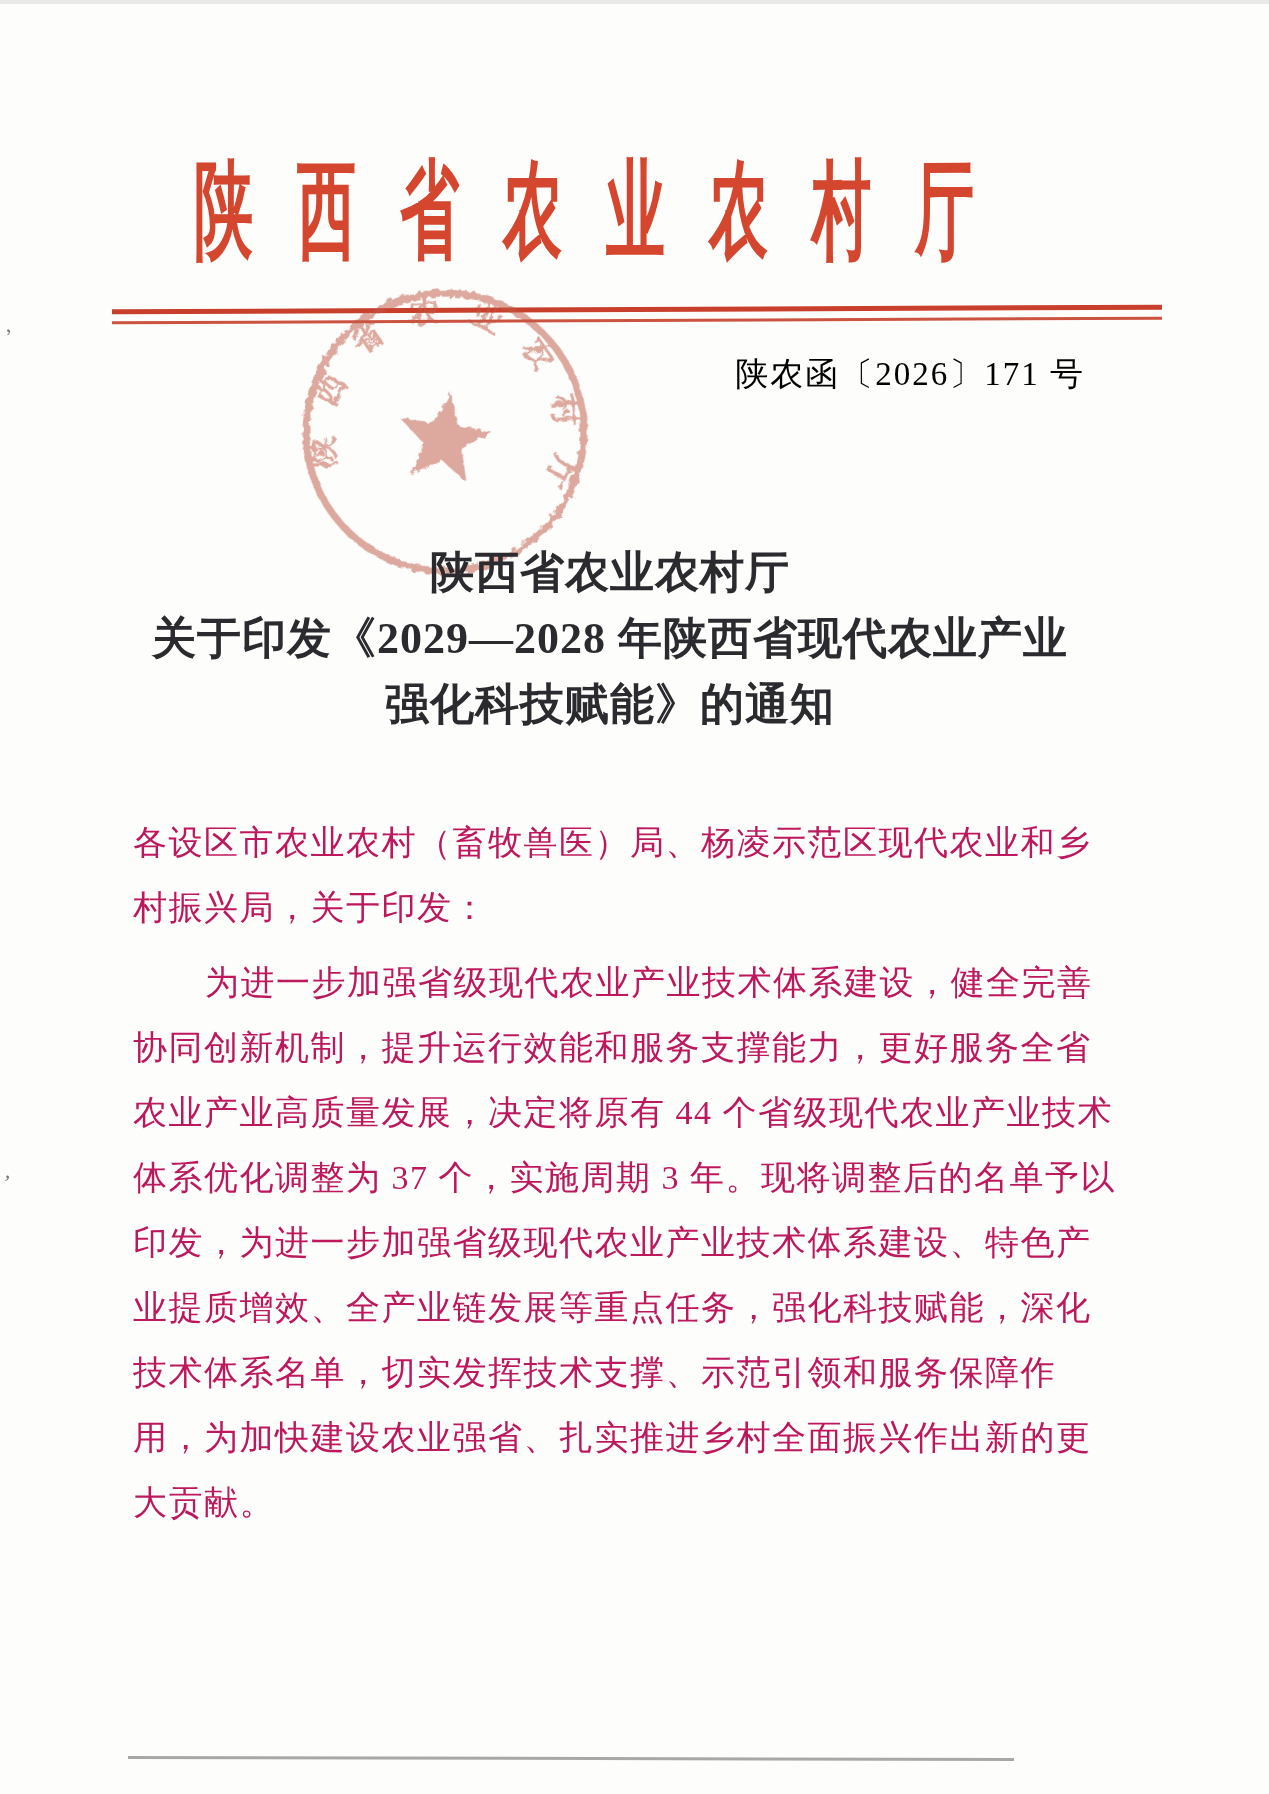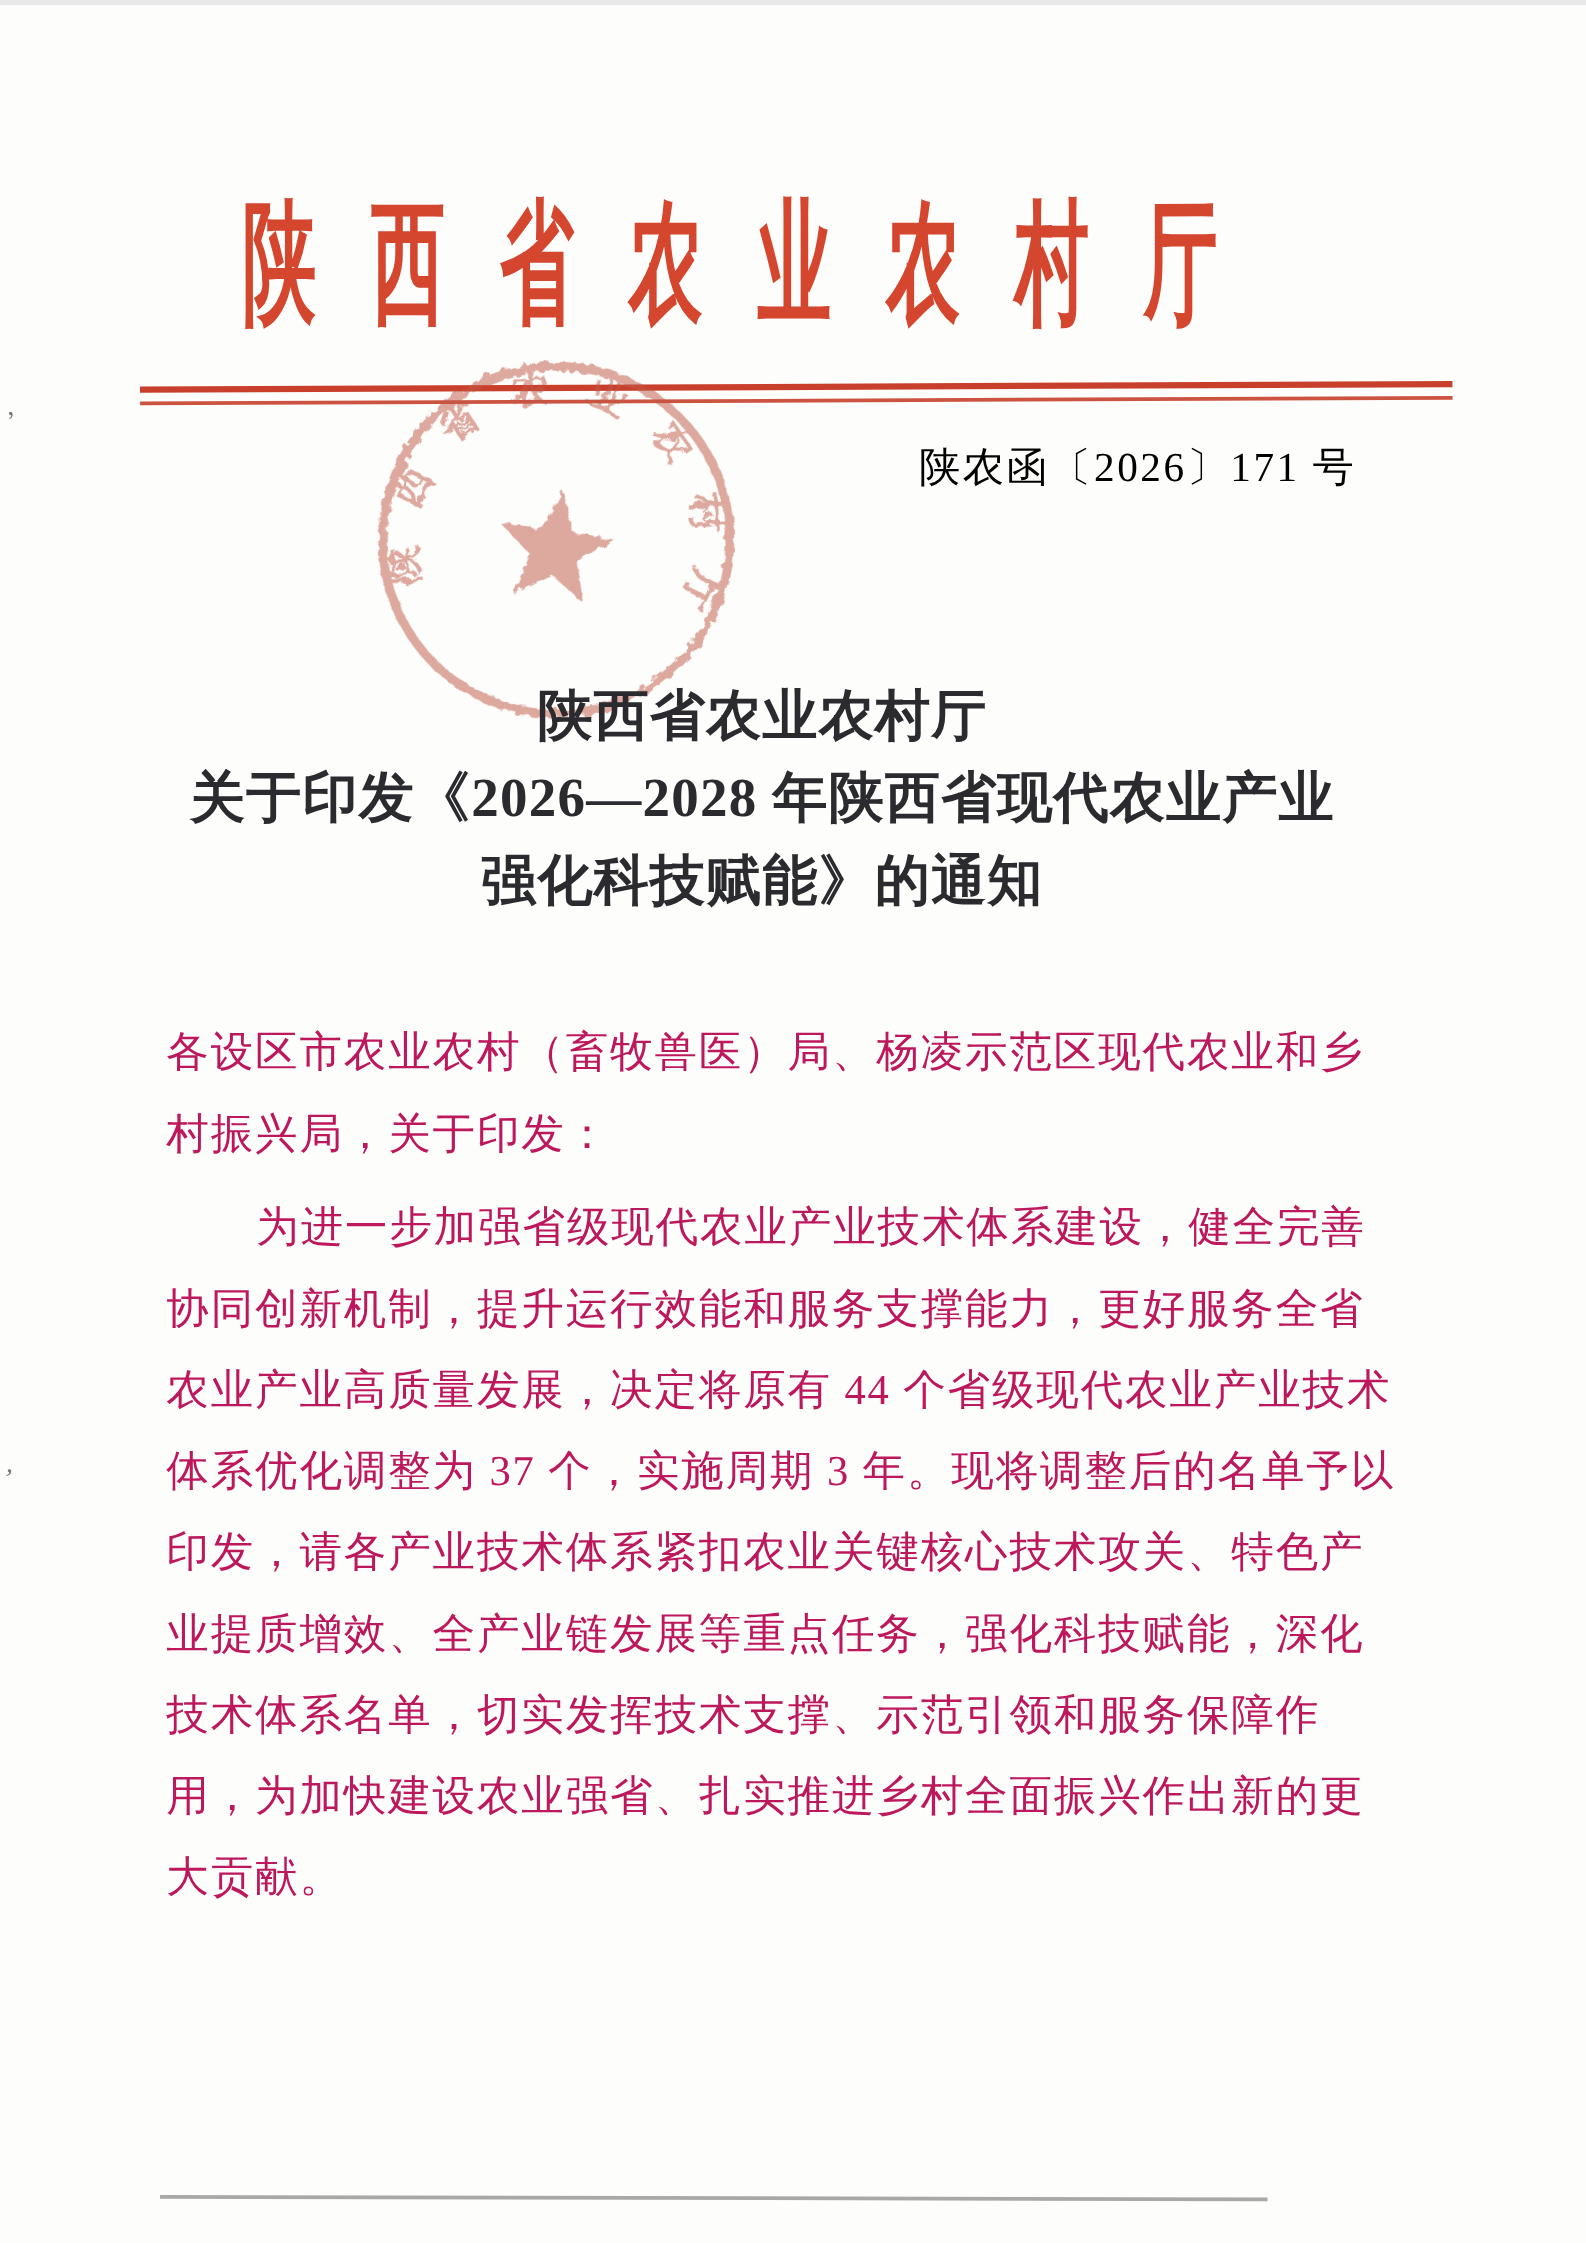--- a/index.html
+++ b/index.html
@@ -88,33 +88,33 @@
         </text>
         <polygon points="150,110 161.8,141.8 195.7,143.2 169.0,164.2 178.2,196.8 150,178 121.8,196.8 131.0,164.2 104.3,143.2 138.2,141.8" fill="#c05a46"></polygon>
       </g>
     </svg>
   </div>
 
   <div class="doc-number">陕农函〔2026〕171 号</div>
 
   <div class="doc-title">
     <div class="t">陕西省农业农村厅</div>
-    <div class="t">关于印发《2026—2028 年陕西省现代农业产业</div>
+    <div class="t">关于印发《2029—2028 年陕西省现代农业产业</div>
     <div class="t">强化科技赋能》的通知</div>
   </div>
 
   <div class="content">
     <div class="ln">各设区市农业农村（畜牧兽医）局、杨凌示范区现代农业和乡</div>
     <div class="ln">村振兴局，关于印发：</div>
 
     <div class="ln para-start indent">为进一步加强省级现代农业产业技术体系建设，健全完善</div>
     <div class="ln">协同创新机制，提升运行效能和服务支撑能力，更好服务全省</div>
     <div class="ln">农业产业高质量发展，决定将原有 44 个省级现代农业产业技术</div>
     <div class="ln">体系优化调整为 37 个，实施周期 3 年。现将调整后的名单予以</div>
-    <div class="ln">印发，请各产业技术体系紧扣农业关键核心技术攻关、特色产</div>
+    <div class="ln">印发，为进一步加强省级现代农业产业技术体系建设、特色产</div>
     <div class="ln">业提质增效、全产业链发展等重点任务，强化科技赋能，深化</div>
     <div class="ln">技术体系名单，切实发挥技术支撑、示范引领和服务保障作</div>
     <div class="ln">用，为加快建设农业强省、扎实推进乡村全面振兴作出新的更</div>
     <div class="ln">大贡献。</div>
   </div>
 
   <div class="scan-bottom-line"></div>
   <div class="speck s1">’</div>
   <div class="speck s2">’</div>
 

